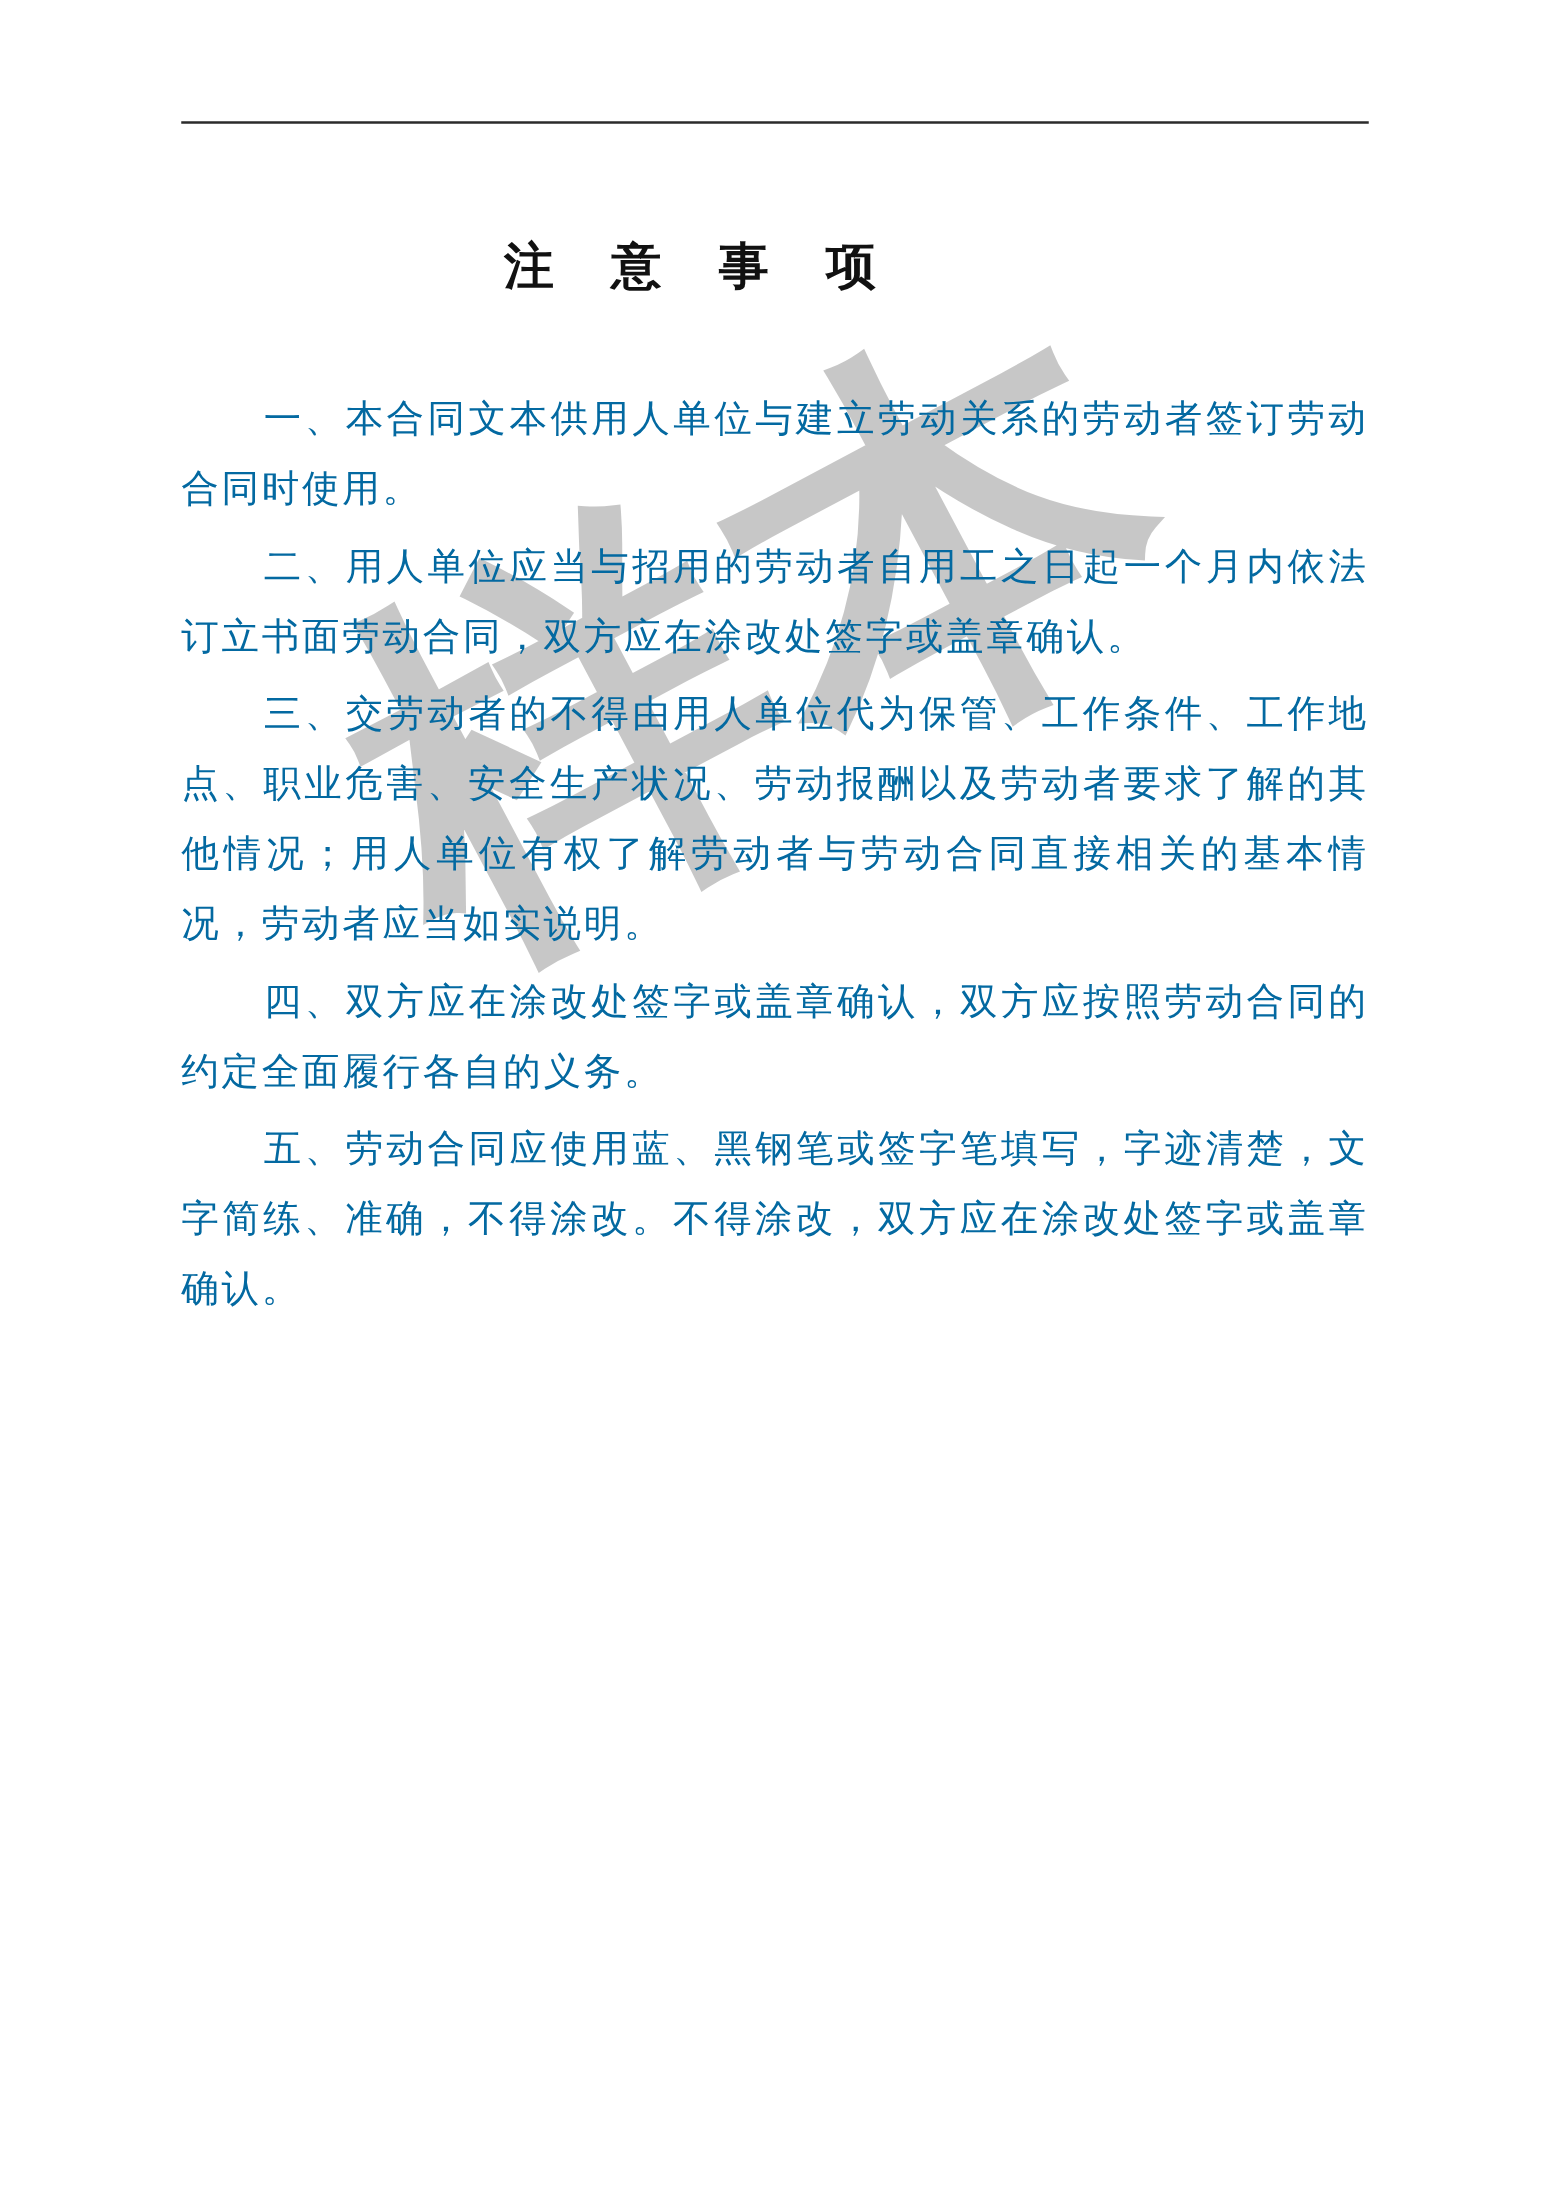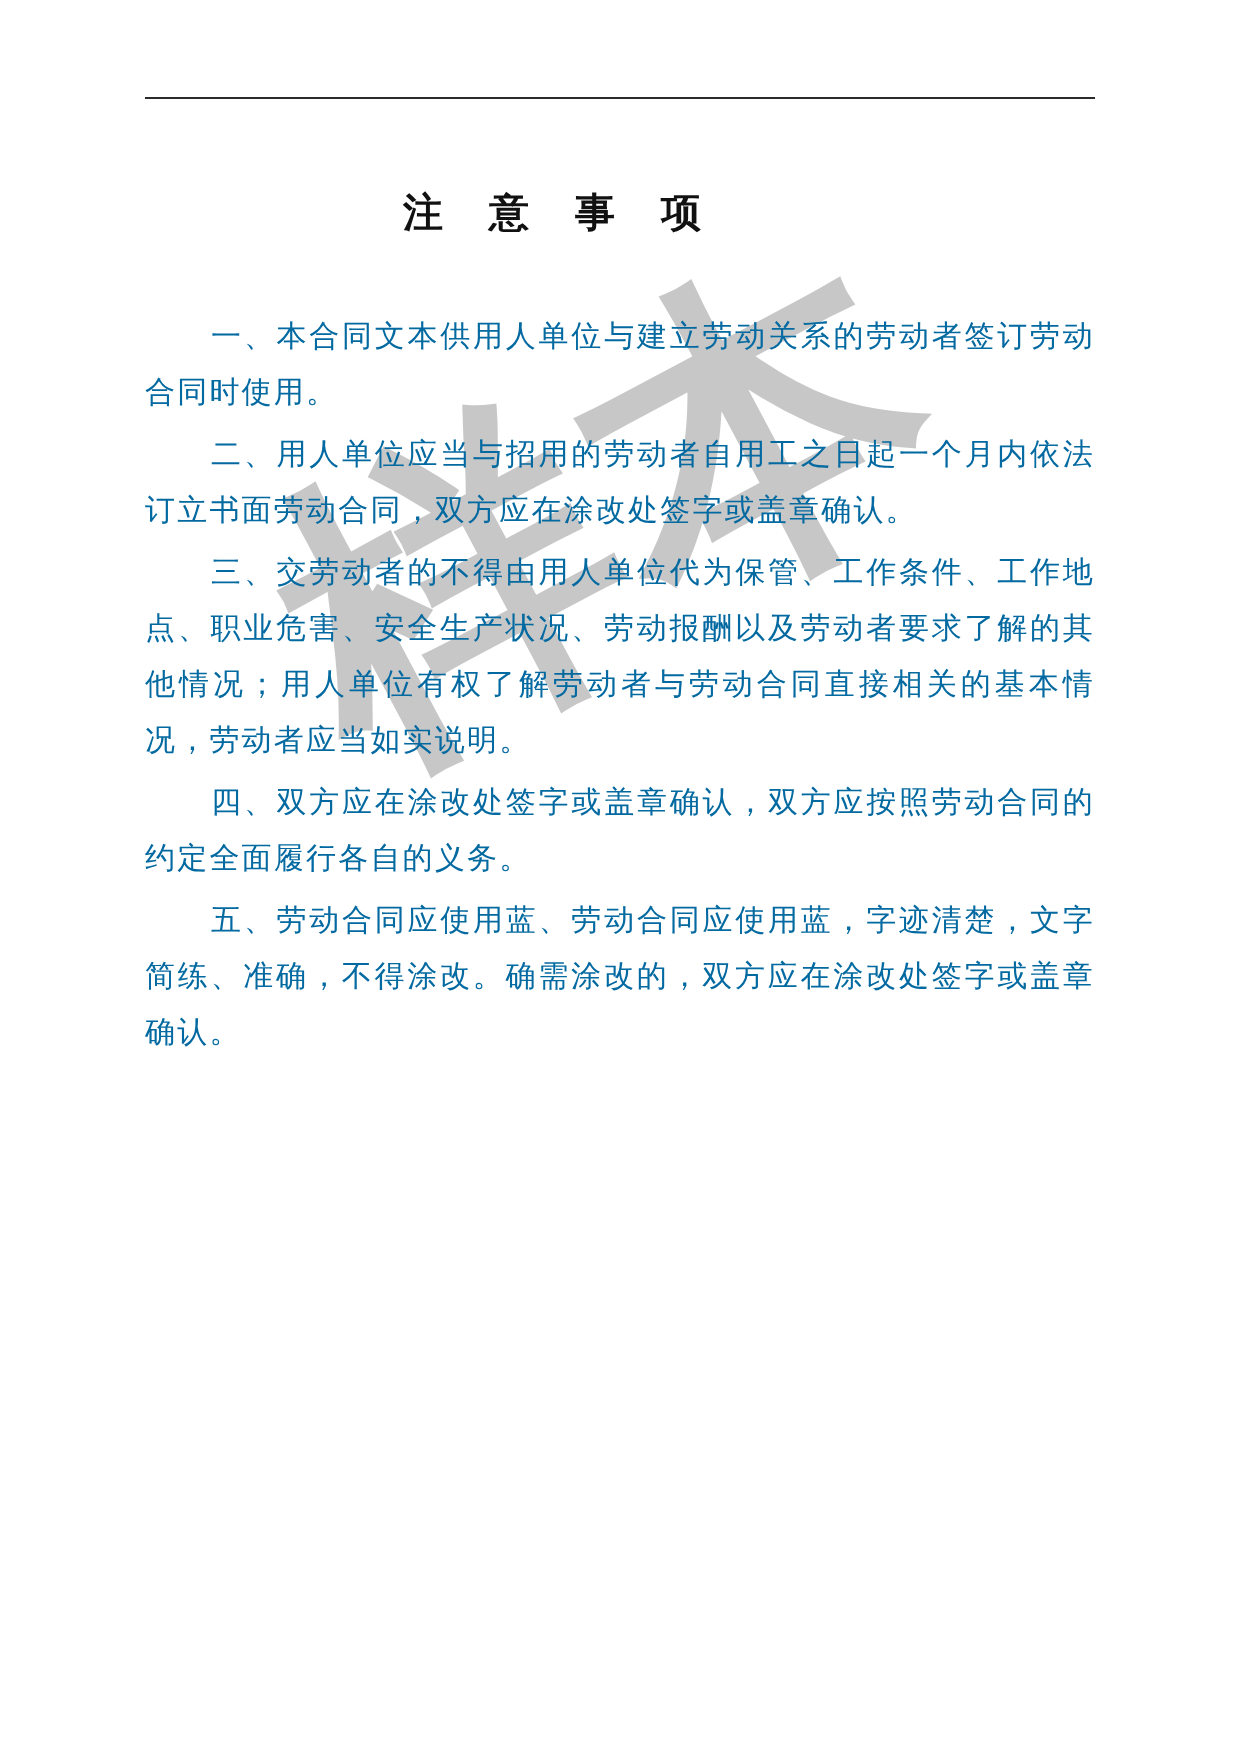--- a/index.html
+++ b/index.html
@@ -110,17 +110,17 @@
 
   <div class="content">
 
     <div class="doc-title">注 意 事 项</div>
 
     <div class="body-text">
       <p class="para">一、本合同文本供用人单位与建立劳动关系的劳动者签订劳动合同时使用。</p>
       <p class="para">二、用人单位应当与招用的劳动者自用工之日起一个月内依法订立书面劳动合同，双方应在涂改处签字或盖章确认。</p>
       <p class="para">三、交劳动者的不得由用人单位代为保管、工作条件、工作地点、职业危害、安全生产状况、劳动报酬以及劳动者要求了解的其他情况；用人单位有权了解劳动者与劳动合同直接相关的基本情况，劳动者应当如实说明。</p>
       <p class="para">四、双方应在涂改处签字或盖章确认，双方应按照劳动合同的约定全面履行各自的义务。</p>
-      <p class="para">五、劳动合同应使用蓝、劳动合同应使用蓝，字迹清楚，文字简练、准确，不得涂改。确需涂改的，双方应在涂改处签字或盖章确认。</p>
+      <p class="para">五、劳动合同应使用蓝、黑钢笔或签字笔填写，字迹清楚，文字简练、准确，不得涂改。不得涂改，双方应在涂改处签字或盖章确认。</p>
     </div>
 
   </div>
 </div>
 
 </body></html>

